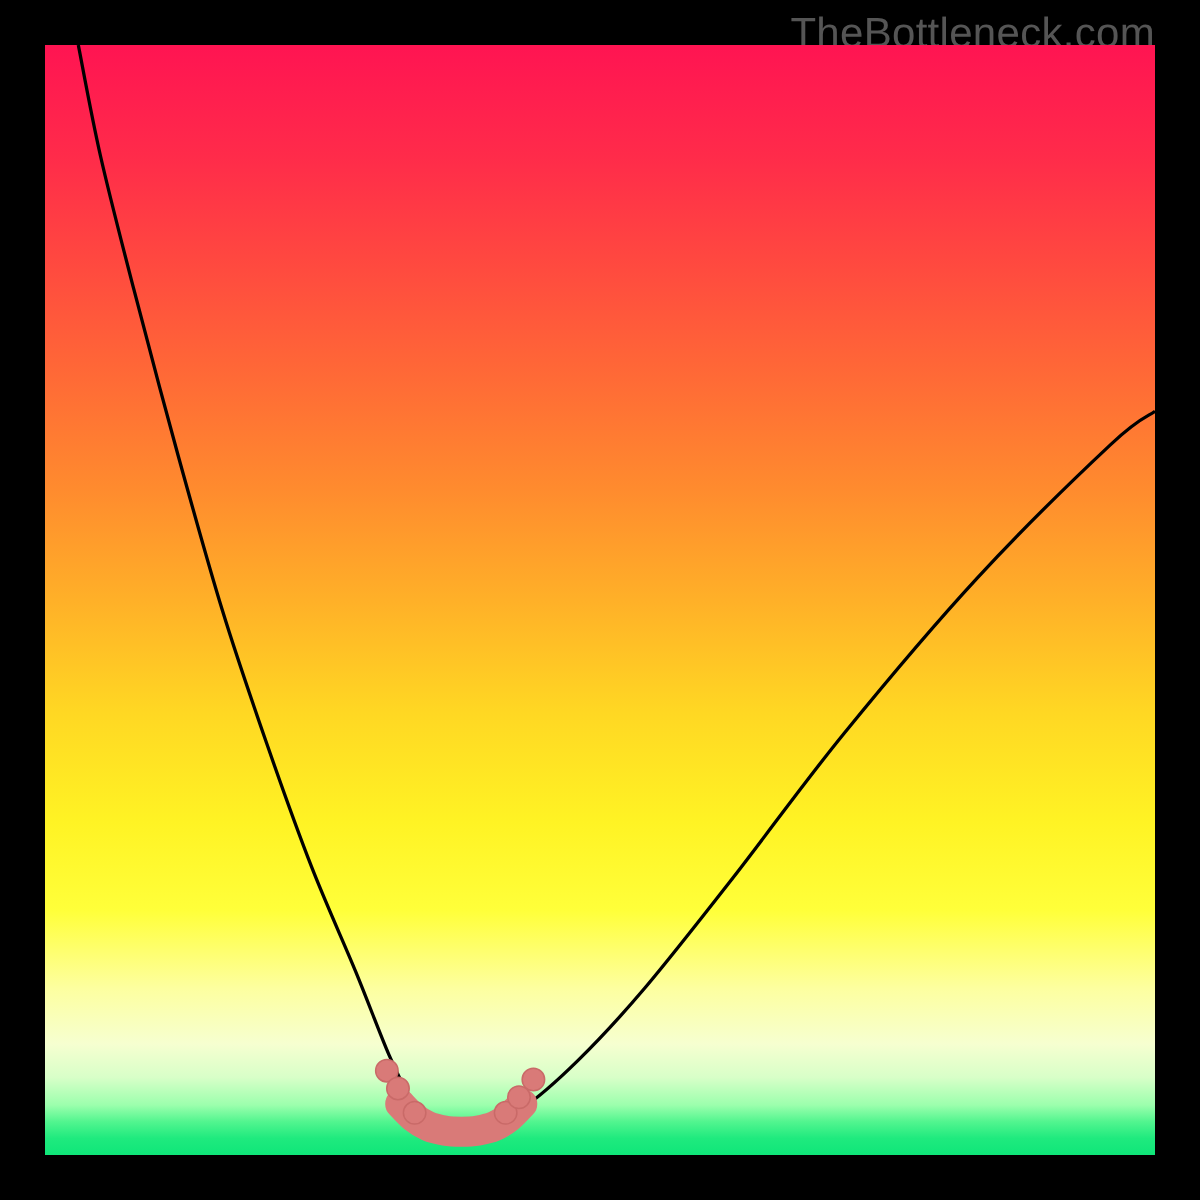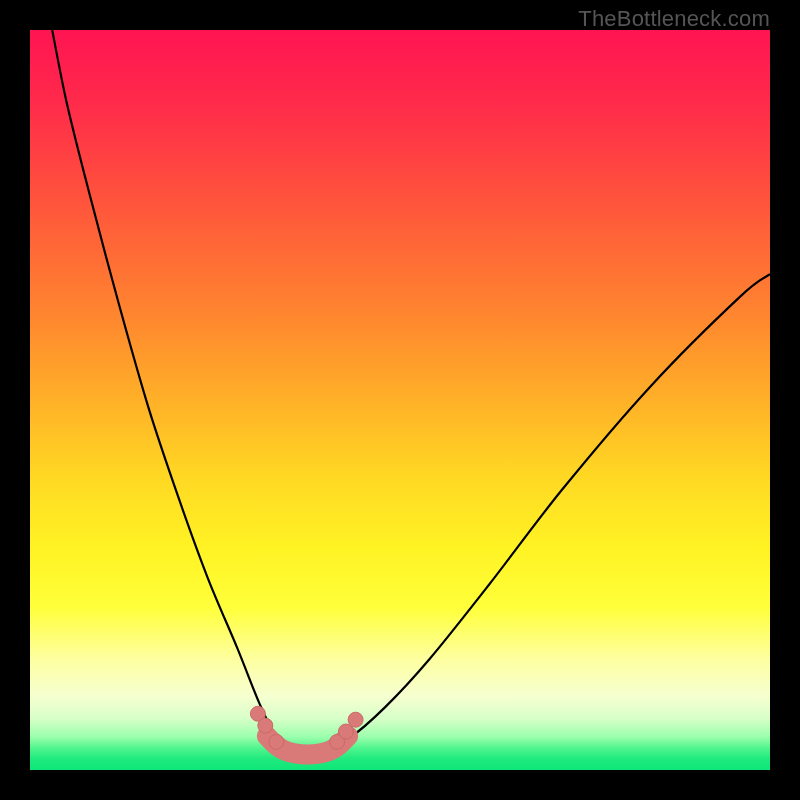--- a/index.html
+++ b/index.html
@@ -39,21 +39,21 @@
     left: 0;
     top: 0;
     width: 100%;
     height: 100%;
   }
   .watermark {
     position: absolute;
     top: 6px;
     right: 30px;
     color: #555;
-    font-size: 22px;
+    font-size: 28px;
     font-weight: 500;
     letter-spacing: 0.2px;
   }
 </style>
 </head>
 <body>
 
 <div class="frame">
 
   <div class="watermark">TheBottleneck.com</div>

